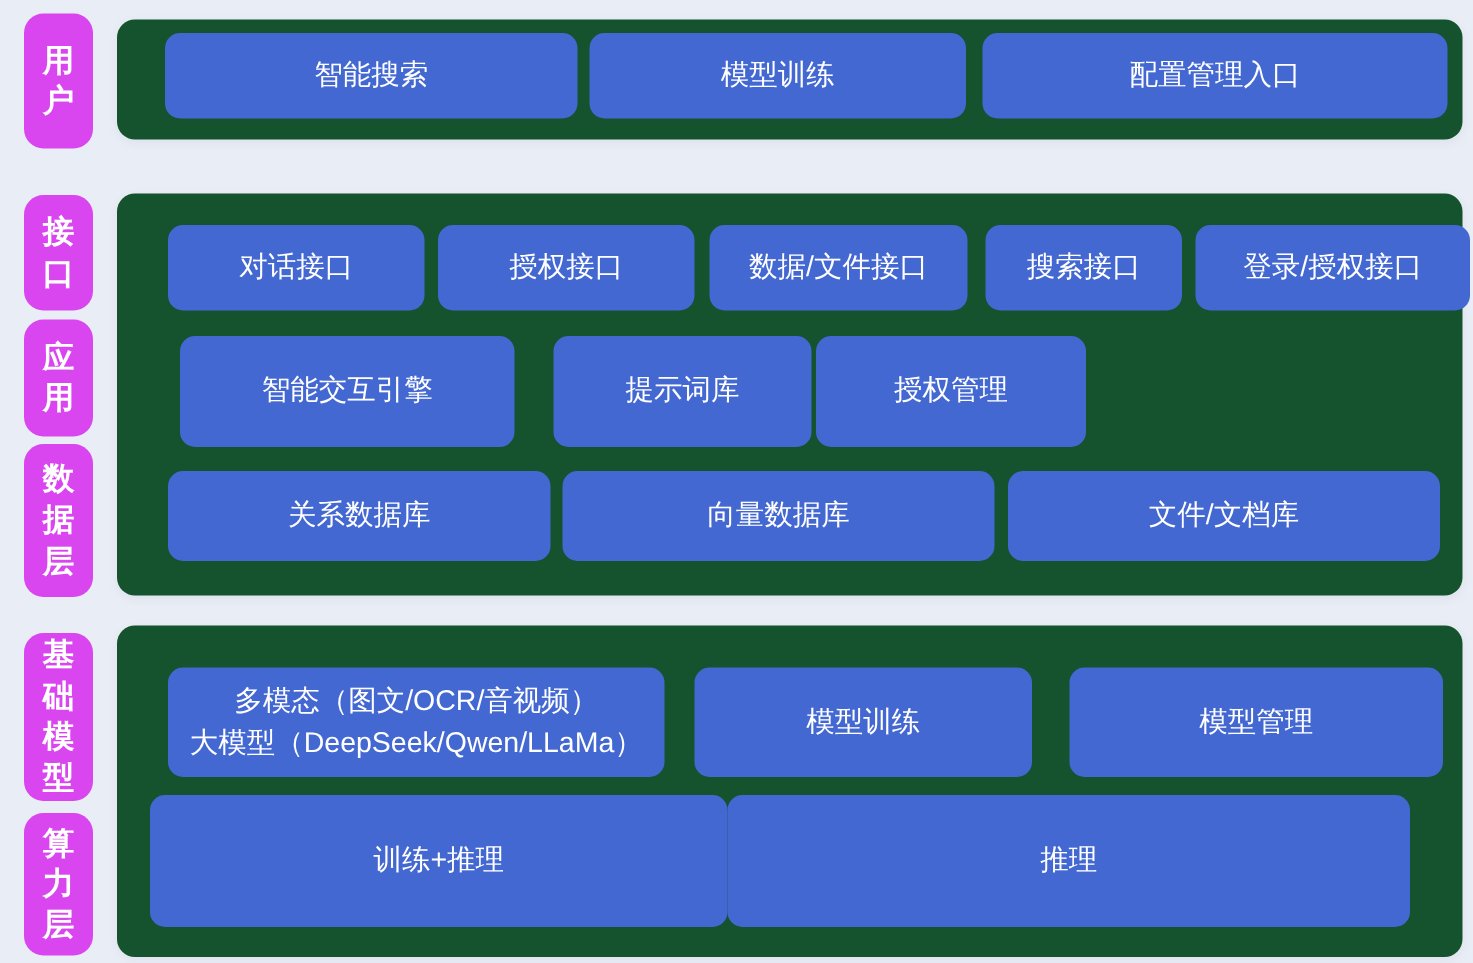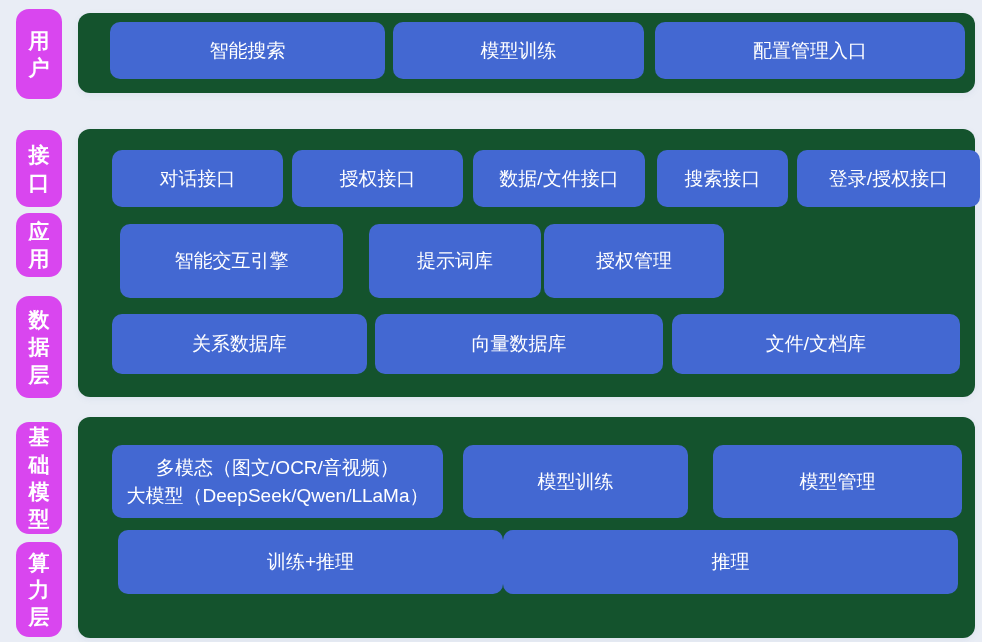--- a/index.html
+++ b/index.html
@@ -39,21 +39,21 @@
     box-sizing:border-box;flex:0 0 auto;
   }
 </style>
 </head>
 <body>
 
 <div class="canvas">
 
   <div class="side-label" style="top:9px;height:90px">用户</div>
   <div class="side-label" style="top:130px;height:77px">接口</div>
-  <div class="side-label" style="top:213px;height:64px">应用</div>
+  <div class="side-label" style="top:213px;height:78px">应用</div>
   <div class="side-label" style="top:296px;height:102px">数据层</div>
   <div class="side-label" style="top:422px;height:112px">基础模型</div>
   <div class="side-label" style="top:542px;height:95px">算力层</div>
 
   <div class="panel" style="top:13px;height:80px">
     <div class="row" style="top:9px;height:57px;padding-left:32px">
       <div class="block" style="width:275px">智能搜索</div>
       <div class="block" style="width:251px;margin-left:8px">模型训练</div>
       <div class="block" style="width:310px;margin-left:11px">配置管理入口</div>
     </div>
@@ -79,19 +79,19 @@
     </div>
   </div>
 
   <div class="panel" style="top:417px;height:221px">
     <div class="row" style="top:28px;height:73px;padding-left:34px">
       <div class="block" style="width:331px">多模态（图文/OCR/音视频）
 大模型（DeepSeek/Qwen/LLaMa）</div>
       <div class="block" style="width:225px;margin-left:20px">模型训练</div>
       <div class="block" style="width:249px;margin-left:25px">模型管理</div>
     </div>
-    <div class="row" style="top:113px;height:64px;padding-left:40px">
+    <div class="row" style="top:113px;height:88px;padding-left:22px">
       <div class="block" style="width:385px">训练+推理</div>
       <div class="block" style="width:455px;">推理</div>
     </div>
   </div>
 
 </div>
 
 </body></html>

